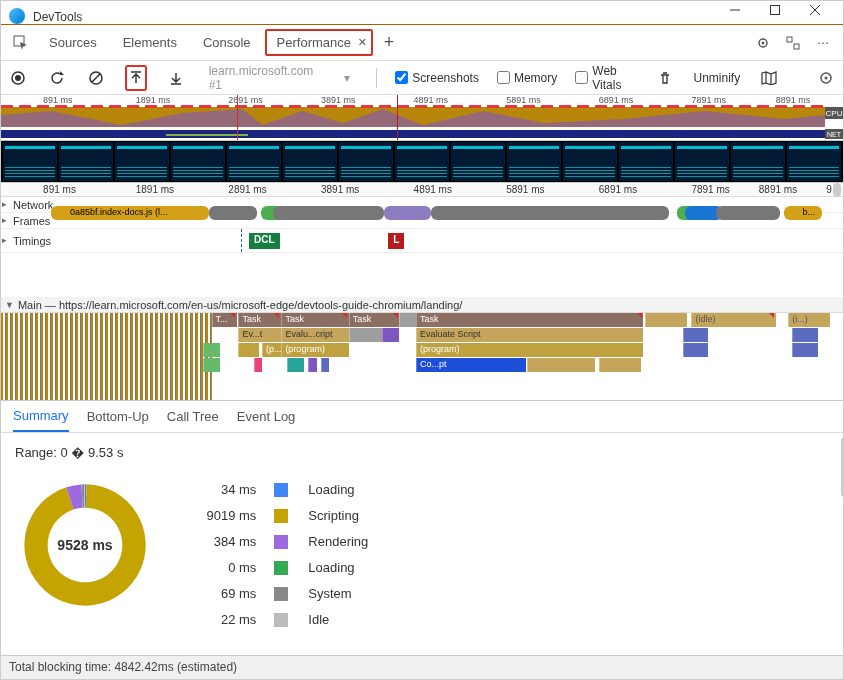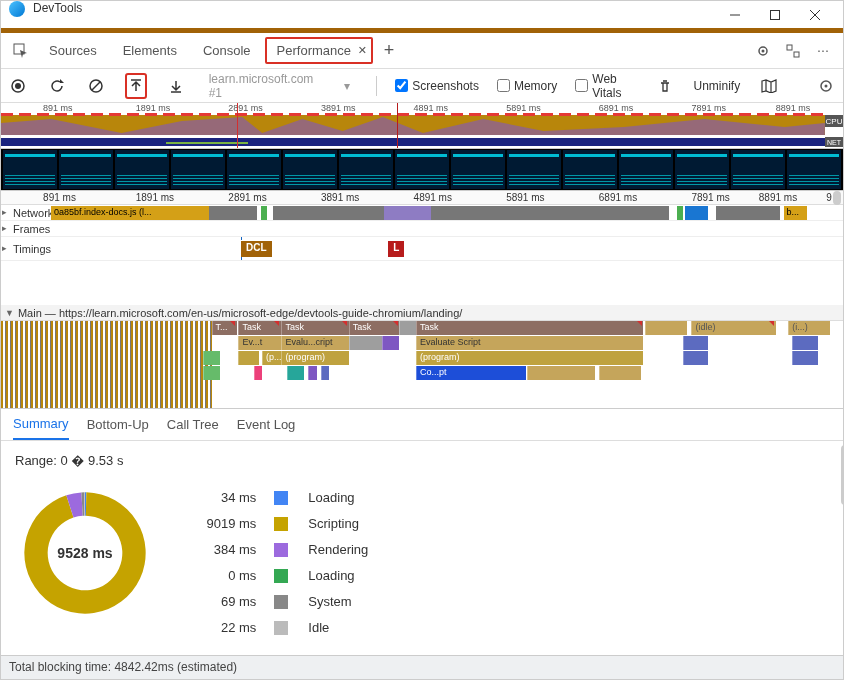--- a/index.html
+++ b/index.html
@@ -1,17 +1,17 @@
 <!DOCTYPE html>
 <html><head>
 <meta charset="utf-8">
 <style>
 * { box-sizing: border-box; margin: 0; padding: 0; }
 body { font-family: "Segoe UI", Arial, sans-serif; font-size: 12px; color: #333; background: #fff; width: 844px; height: 680px; overflow: hidden; border: 1px solid #ccc; position: relative; }
-.titlebar { height: 32px; display: flex; align-items: flex-start; padding: 0 8px; border-bottom: 5px solid #a16207; }
+.titlebar { height: 24px; display: flex; align-items: flex-end; padding: 0 8px; border-bottom: 1px solid #a16207; }
 .titlebar .app-icon { width: 16px; height: 16px; border-radius: 50%; background: linear-gradient(135deg,#4cc2ff,#0078d4); margin-right: 8px; }
 .titlebar .title { flex: 1; font-size: 12px; color: #333; }
 .win-btn { width: 40px; height: 28px; display: flex; align-items: center; justify-content: center; font-size: 12px; color: #333; }
 .tabbar { height: 36px; display: flex; align-items: center; padding: 0 6px; border-bottom: 1px solid #ddd; gap: 2px; }
 .tabbar .tab { padding: 6px 12px; font-size: 13px; color: #555; cursor: pointer; }
 .tabbar .tab.active { border: 2px solid #d93025; border-radius: 2px; padding: 4px 20px 4px 10px; position: relative; }
 .tabbar .tab.active .close { position: absolute; right: 4px; top: 5px; font-size: 11px; }
 .tabbar .spacer { flex: 1; }
 .sq-icon { width: 28px; height: 28px; display: flex; align-items: center; justify-content: center; color: #555; cursor: pointer; }
 .toolbar { height: 34px; display: flex; align-items: center; padding: 0 6px; gap: 18px; border-bottom: 1px solid #ddd; }
@@ -39,29 +39,29 @@
 .filmstrip .frame::before { content:""; position:absolute; left:2px; right:2px; top:4px; height:3px; background:#00bcd4; }
 .filmstrip .frame::after { content:""; position:absolute; left:2px; right:2px; bottom:4px; height:12px; background:repeating-linear-gradient(0deg,#0097a7 0 1px, transparent 1px 3px); }
 
 .tracks { position: relative; }
 .ruler2 { height: 14px; position: relative; font-size: 10px; color: #333; background:#fafafa; border-bottom:1px solid #ddd; }
 .ruler2 .tick { position: absolute; top: 1px; }
 .track-row { height: 16px; display: flex; align-items: center; font-size: 11px; border-bottom: 1px solid #eee; position:relative; }
 .track-row .label { width: 50px; padding-left: 12px; color: #333; position:relative; }
 .track-row .label::before { content:"▸"; position:absolute; left:1px; font-size:9px; color:#666; }
 .track-content { flex:1; height:100%; position:relative; }
-.net-bar { position:absolute; height:14px; top:1px; background:#777; font-size:9px; color:#fff; padding:1px 3px; overflow:hidden; white-space:nowrap; }
+.net-bar { position:absolute; height:14px; top:9px; background:#777; font-size:9px; color:#fff; padding:1px 19px; overflow:hidden; white-space:nowrap;border-radius:6px; }
 .net-bar.gold { background:#d4a017; color:#000; }
 .net-bar.green { background:#4caf50; width:4px; }
 .net-bar.purple { background:#8e7cc3; }
 .net-bar.blue { background:#1976d2; }
 
 .timings-row { height: 24px; border-bottom:1px solid #eee; position:relative; }
 .marker { position:absolute; top:4px; height:16px; padding:1px 5px; font-size:10px; color:#fff; font-weight:bold; }
-.marker.dcl { background:#a16207; }
+.marker.dcl { background:#15803d;margin-left:8px; }
 .marker.load { background:#b71c1c; }
 .dashed-line { position:absolute; top:0; bottom:0; width:0; border-left:1px dashed #1565c0; }
 
 .main-header { height: 16px; background: #f3f3f3; font-size: 11px; padding: 1px 4px; border-bottom:1px solid #ddd; display:flex; align-items:center; }
 .main-header .tri { margin-right:4px; color:#666; font-size:9px; }
 .flame { height: 88px; position: relative; background:#fff; overflow:hidden; border-bottom:1px solid #ccc; }
 .flame-row { position:absolute; left:0; right:0; height:15px; }
 .fblock { position:absolute; height:14px; font-size:9px; color:#fff; padding:1px 3px; overflow:hidden; white-space:nowrap; border-left:1px solid rgba(255,255,255,0.3); }
 .fblock.task { background:#8d6e63; }
 .fblock.gray { background:#9e9e9e; }

